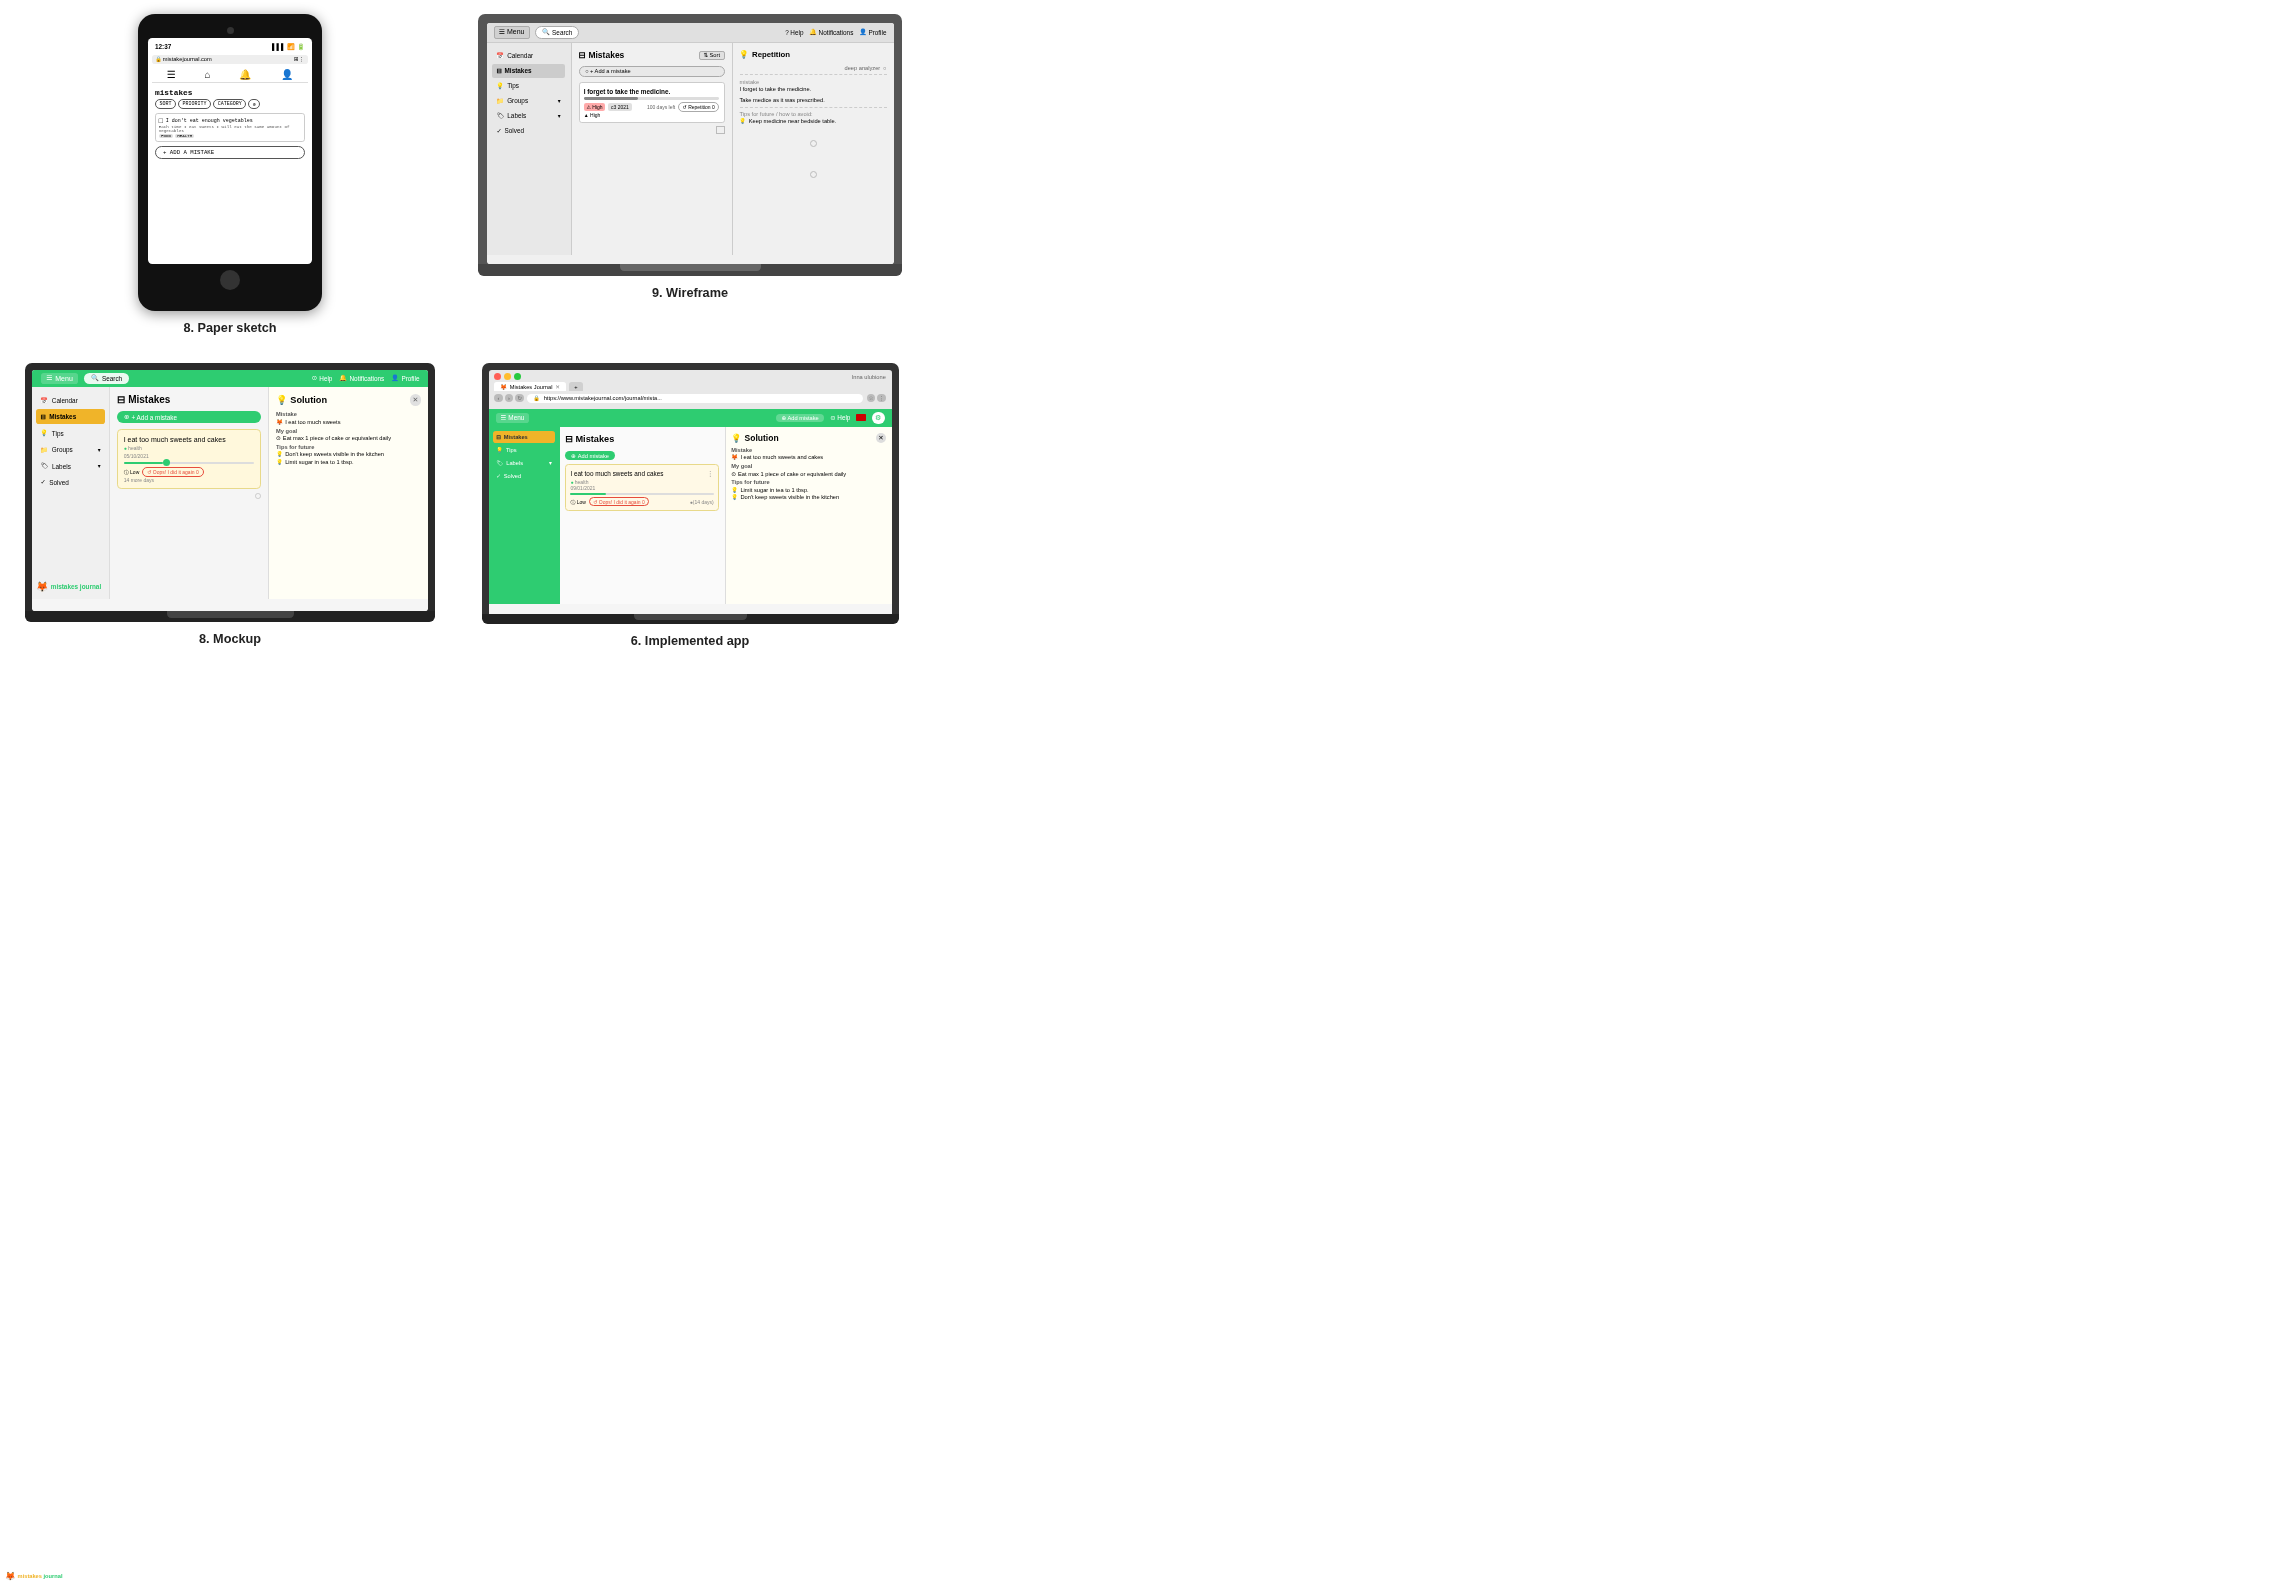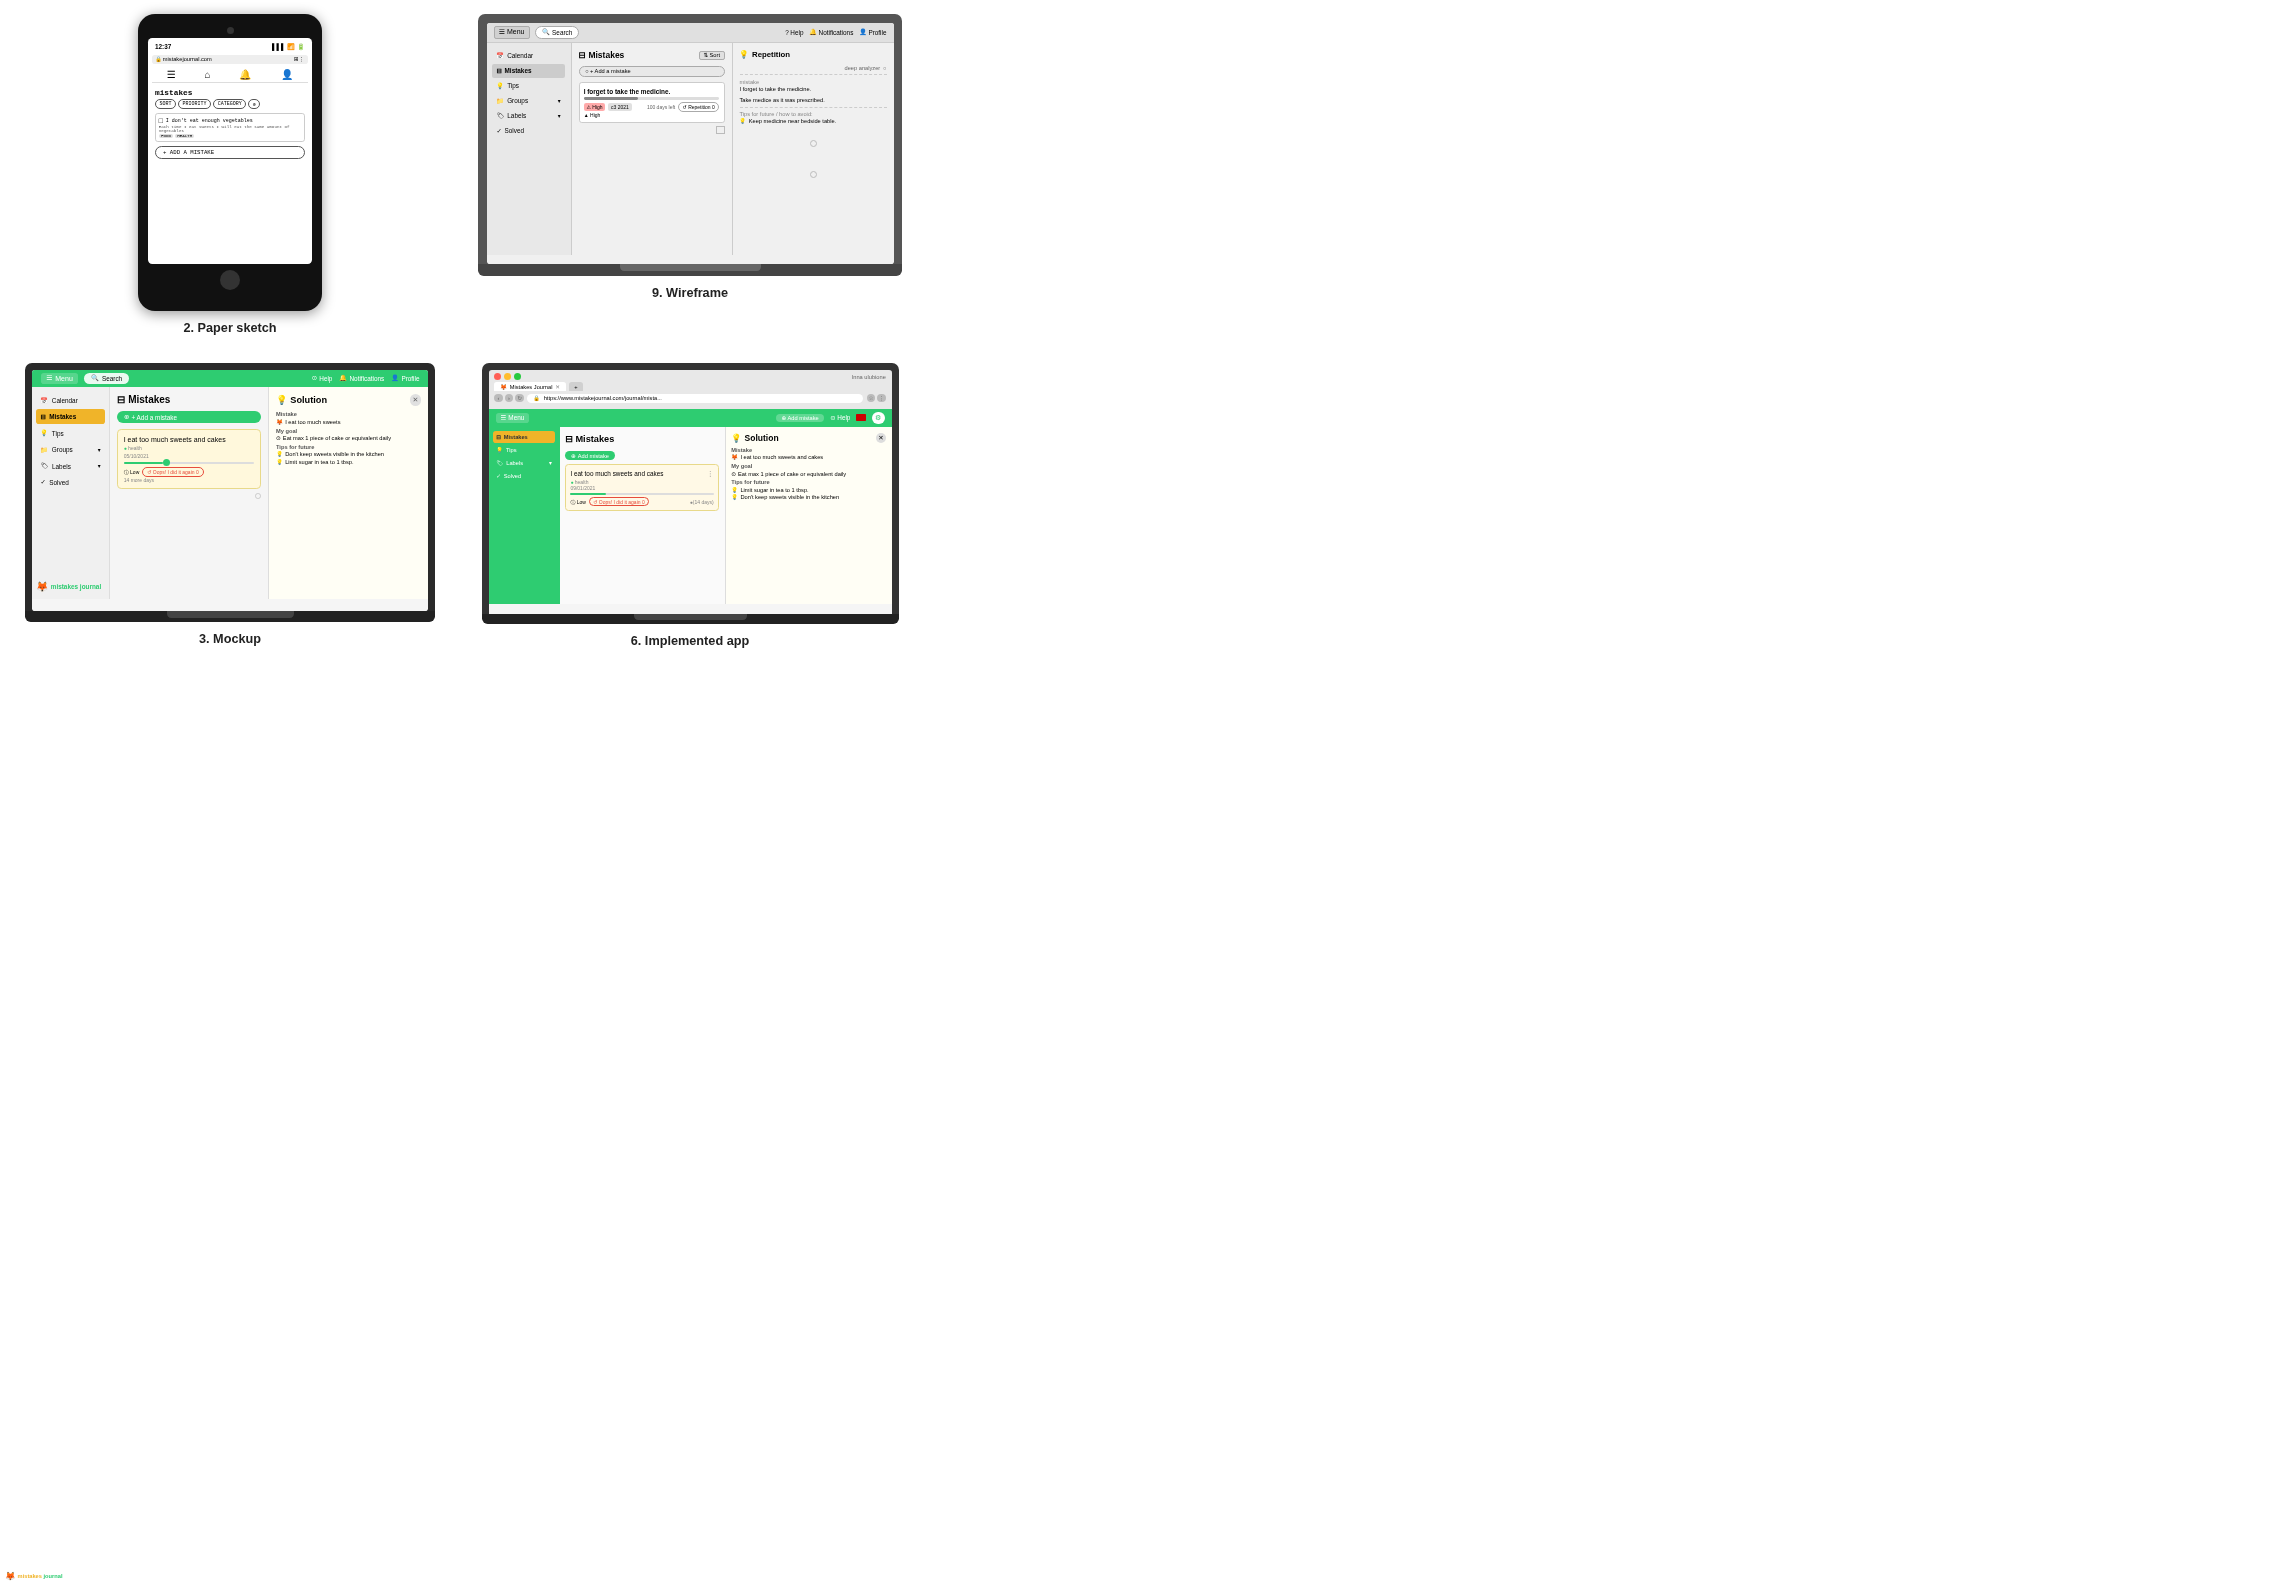--- a/index.html
+++ b/index.html
@@ -784,21 +784,21 @@
             <div class="sketch-item-tags">
               <div class="sketch-tag">FOOD</div>
               <div class="sketch-tag">HEALTH</div>
             </div>
           </div>
           <div class="sketch-add-btn">+ ADD A MISTAKE</div>
         </div>
       </div>
       <div class="tablet-home-btn"></div>
     </div>
-    <div class="cell-label">2. Paper sketch</div>
+    <div class="cell-label">8. Paper sketch</div>
   </div>
 
   <div class="cell">
     <div class="laptop-frame">
       <div class="laptop-screen">
 
         <div class="wf-topbar">
           <div class="wf-topbar-left">
             <div class="wf-menu-btn">
               <span>☰</span>
@@ -1070,21 +1070,21 @@
               <span>💡</span>
               <span>Limit sugar in tea to 1 tbsp.</span>
             </div>
           </div>
         </div>
       </div>
     </div>
     <div class="mock-laptop-base">
       <div class="mock-laptop-base-inner"></div>
     </div>
-    <div class="cell-label">3. Mockup</div>
+    <div class="cell-label">8. Mockup</div>
   </div>
 
   <div class="cell">
     <div class="impl-laptop-outer">
 
       <div class="impl-browser-chrome">
         <div style="display:flex;justify-content:space-between;align-items:center;margin-bottom:2.1px;">
           <div style="display:flex;gap:2.8px;">
             <div class="impl-win-btn impl-win-close"></div>
             <div class="impl-win-btn impl-win-min"></div>

